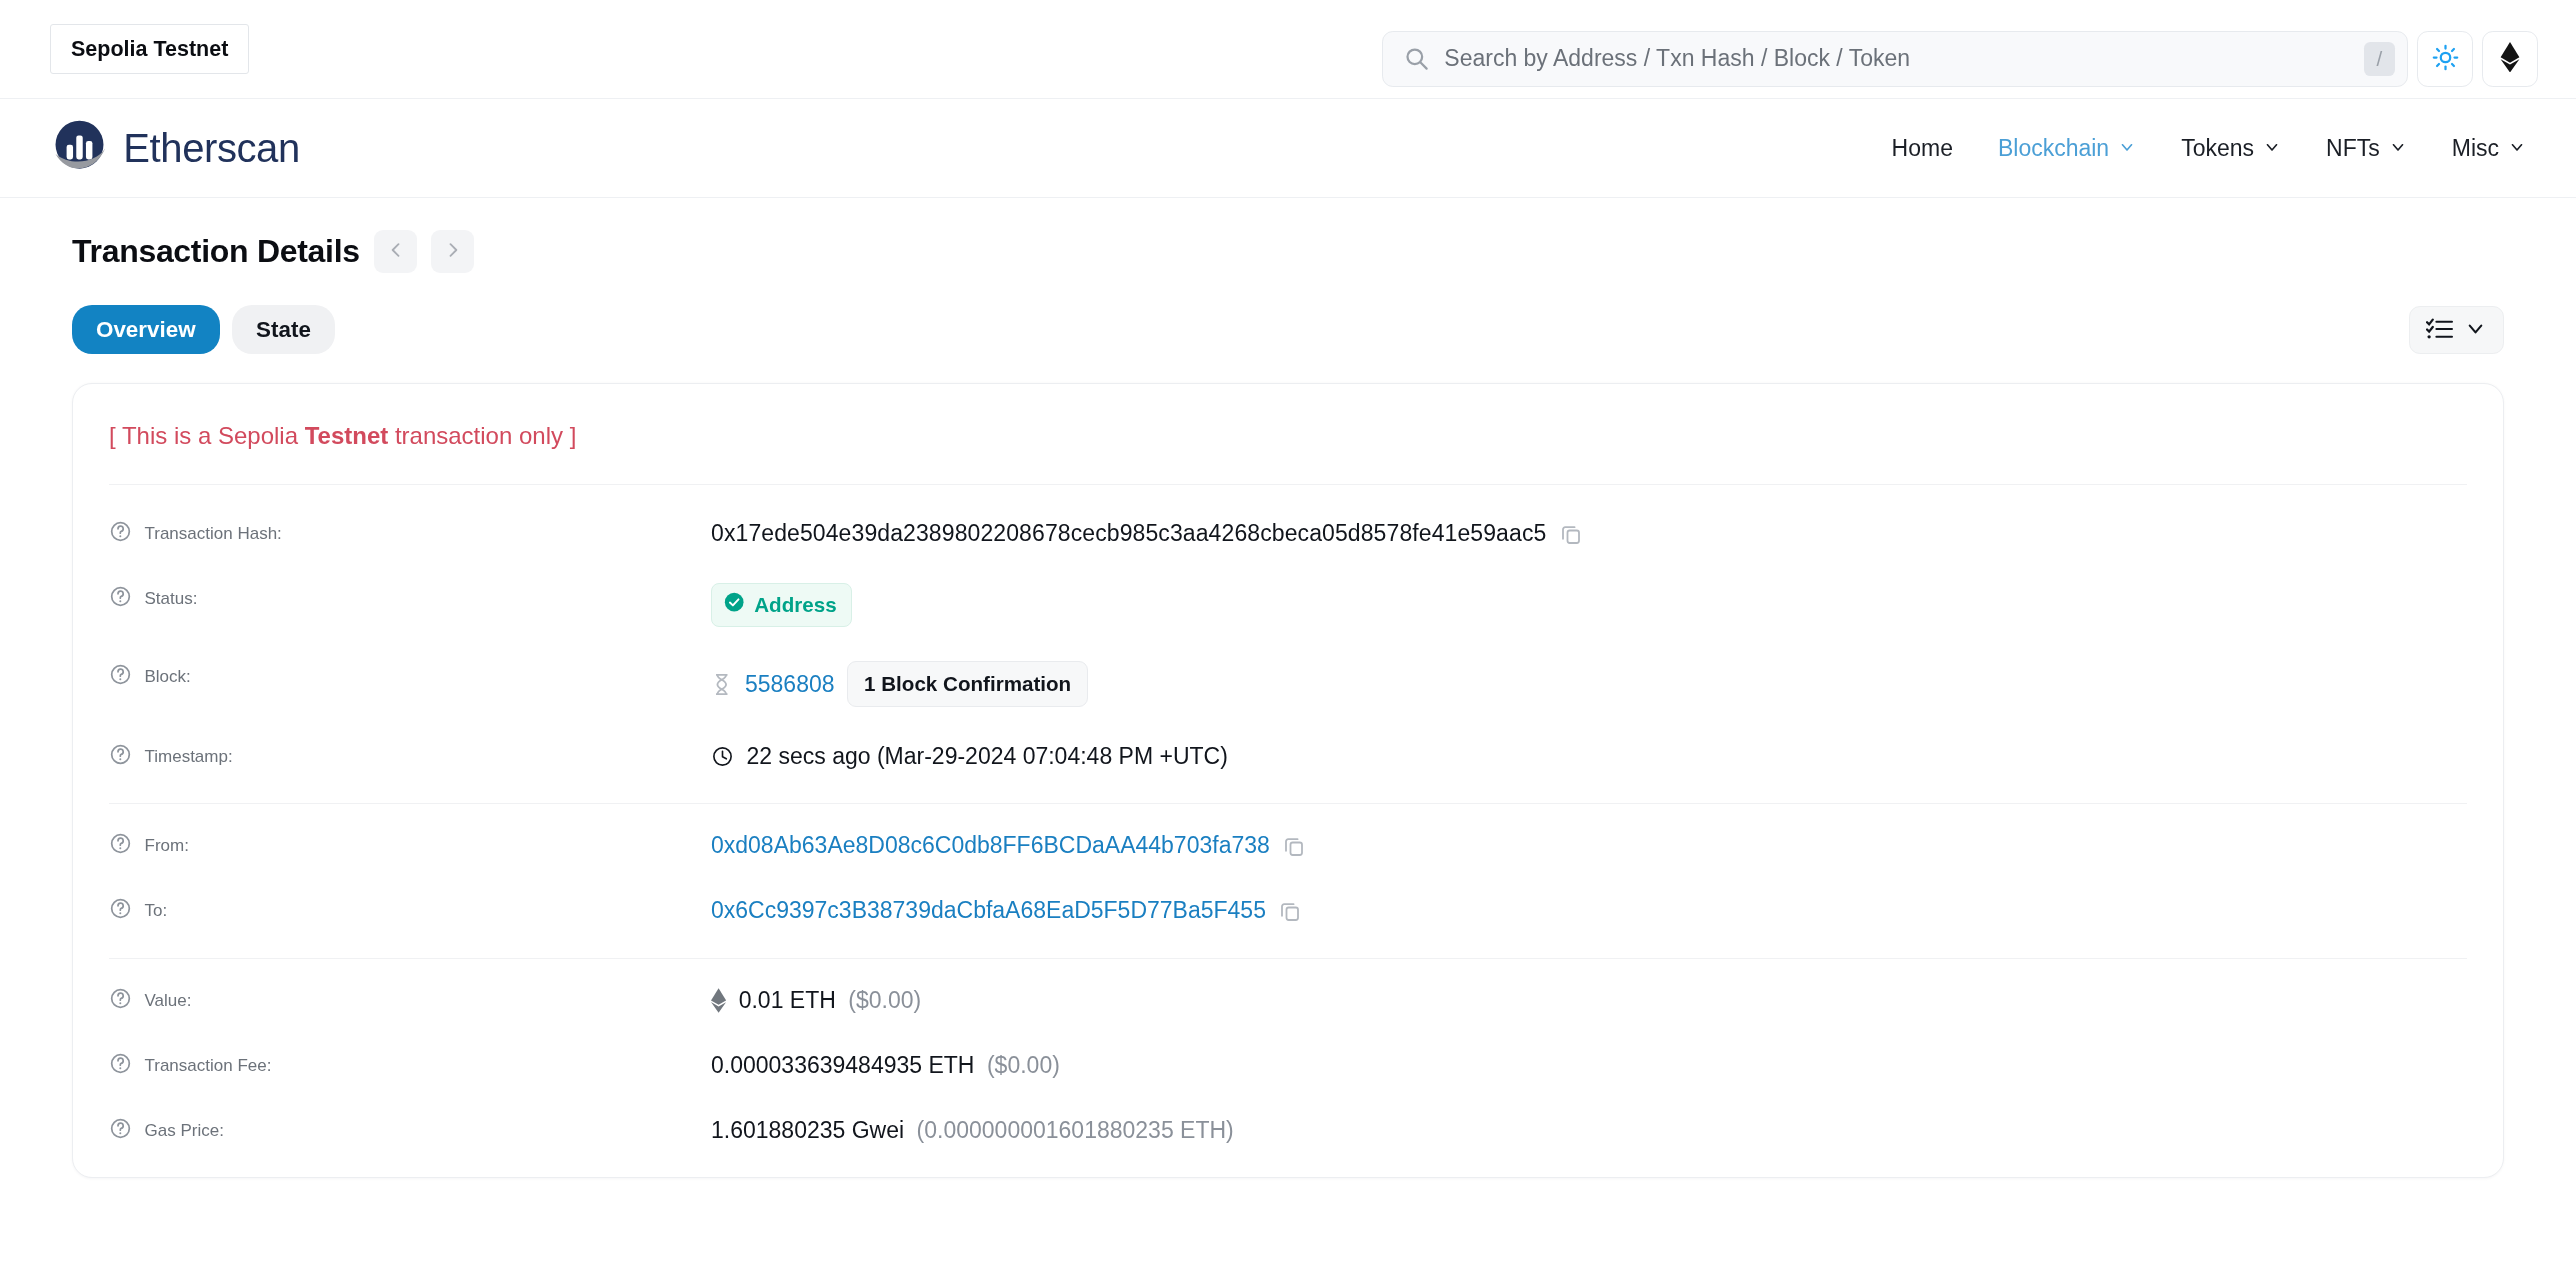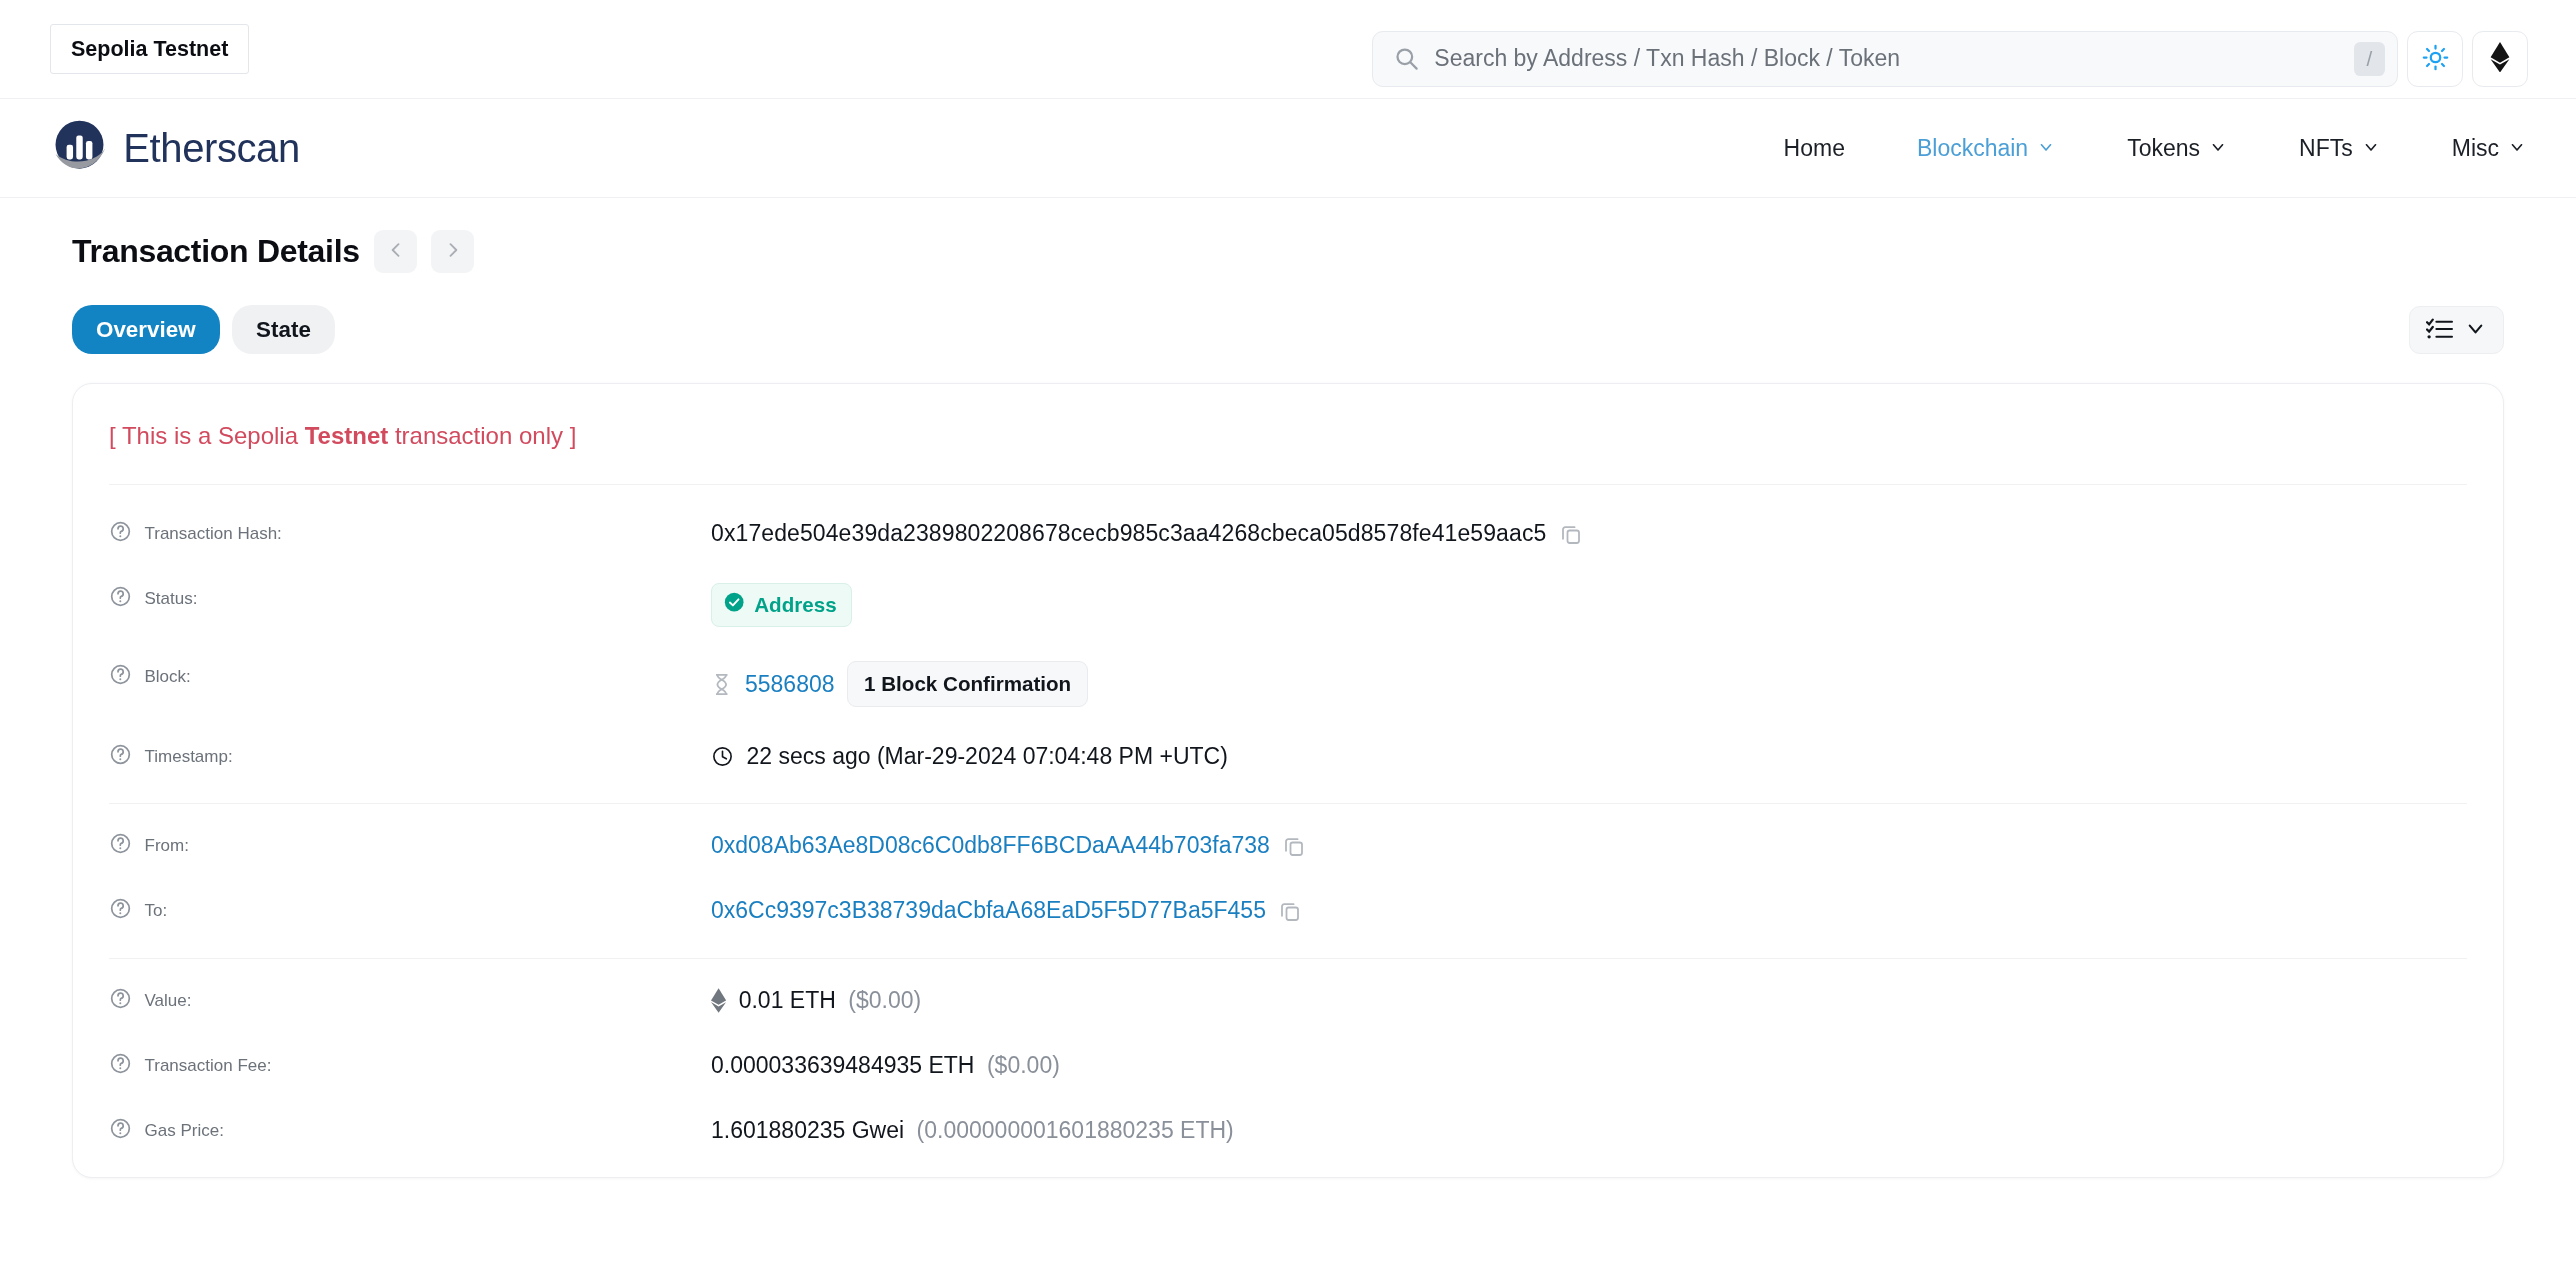--- a/index.html
+++ b/index.html
@@ -31,21 +31,21 @@
     font-size: 21.5px;
     font-weight: 700;
     color: #0b0d12;
     background: #fff;
     white-space: nowrap;
     cursor: pointer;
   }
 
   .topbar-right {
     position: absolute;
-    right: 48px;
+    right: 38px;
     top: 0;
     height: 117px;
     display: flex;
     align-items: center;
     gap: 9px;
   }
 
   .searchbox {
     width: 1026px;
     height: 56px;
@@ -114,21 +114,20 @@
     align-items: center;
     gap: 45px;
   }
   .nav-item {
     display: flex; align-items: center; gap: 9px;
     font-size: 23px;
     color: #1b1f26;
     font-weight: 400;
     cursor: pointer;
     white-space: nowrap;
-    margin-left: 27px;
   }
   .nav-item.active { color: #4b9fd6; }
 
   
   .page { background: #ffffff; padding: 0 72px; }
 
   .page-head {
     display: flex;
     align-items: center;
     gap: 14.3px;

